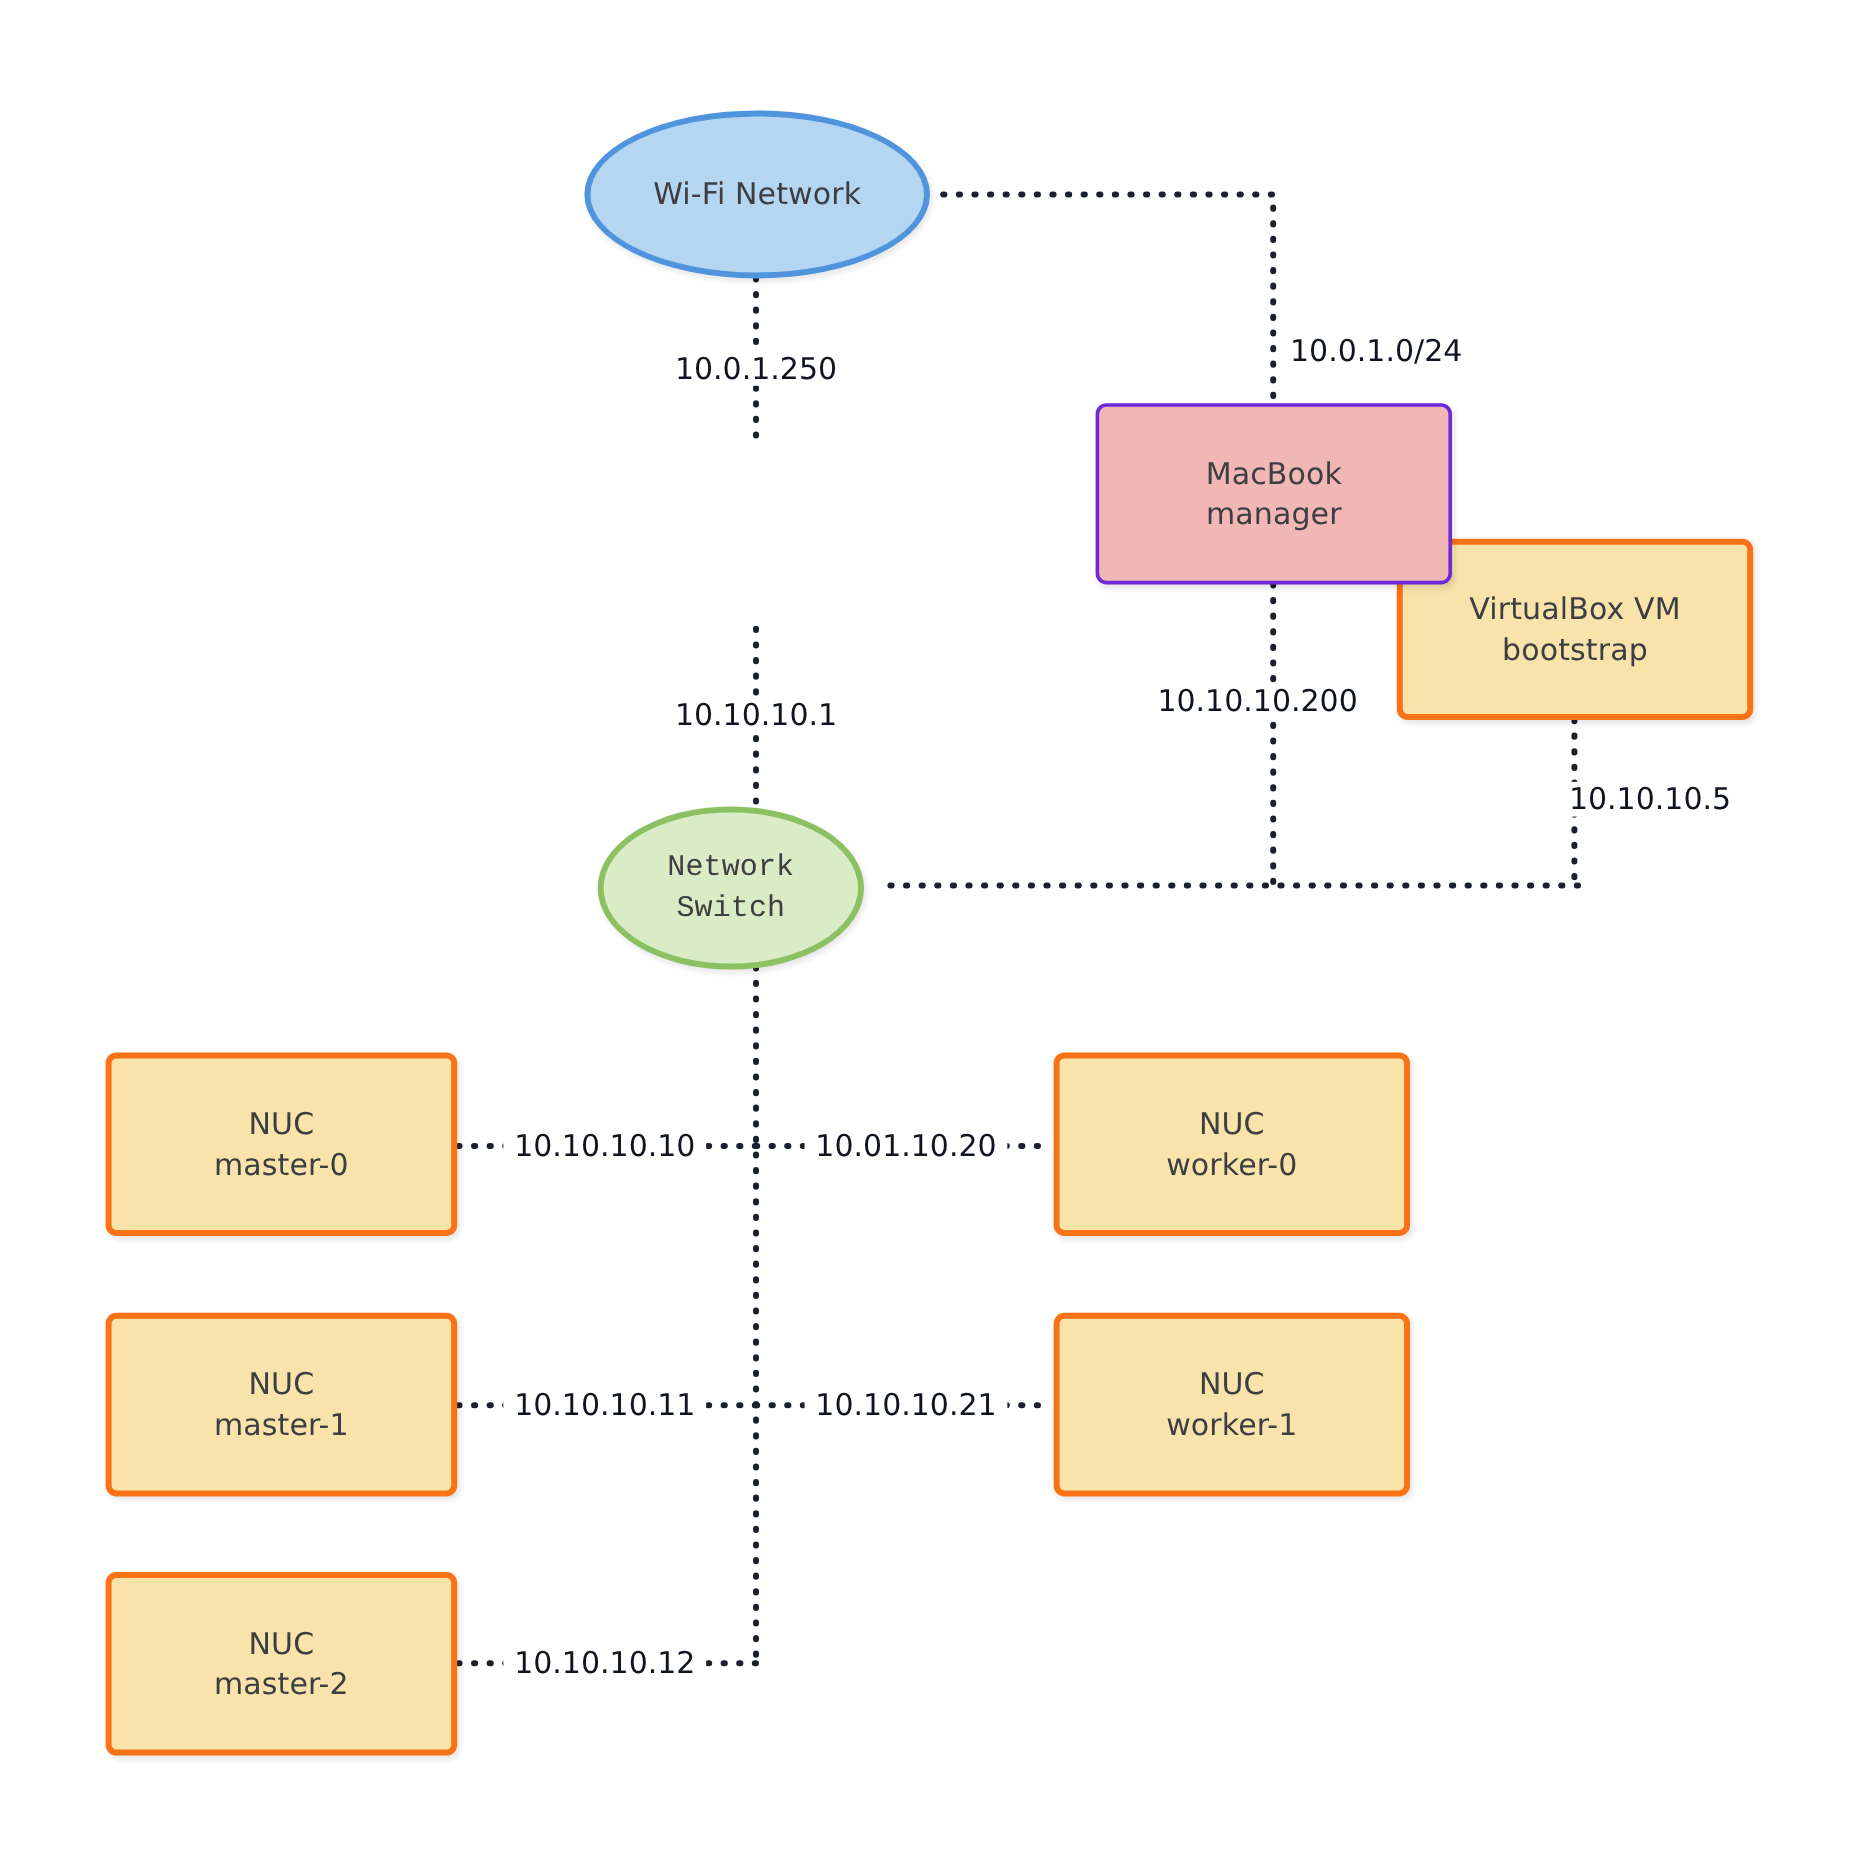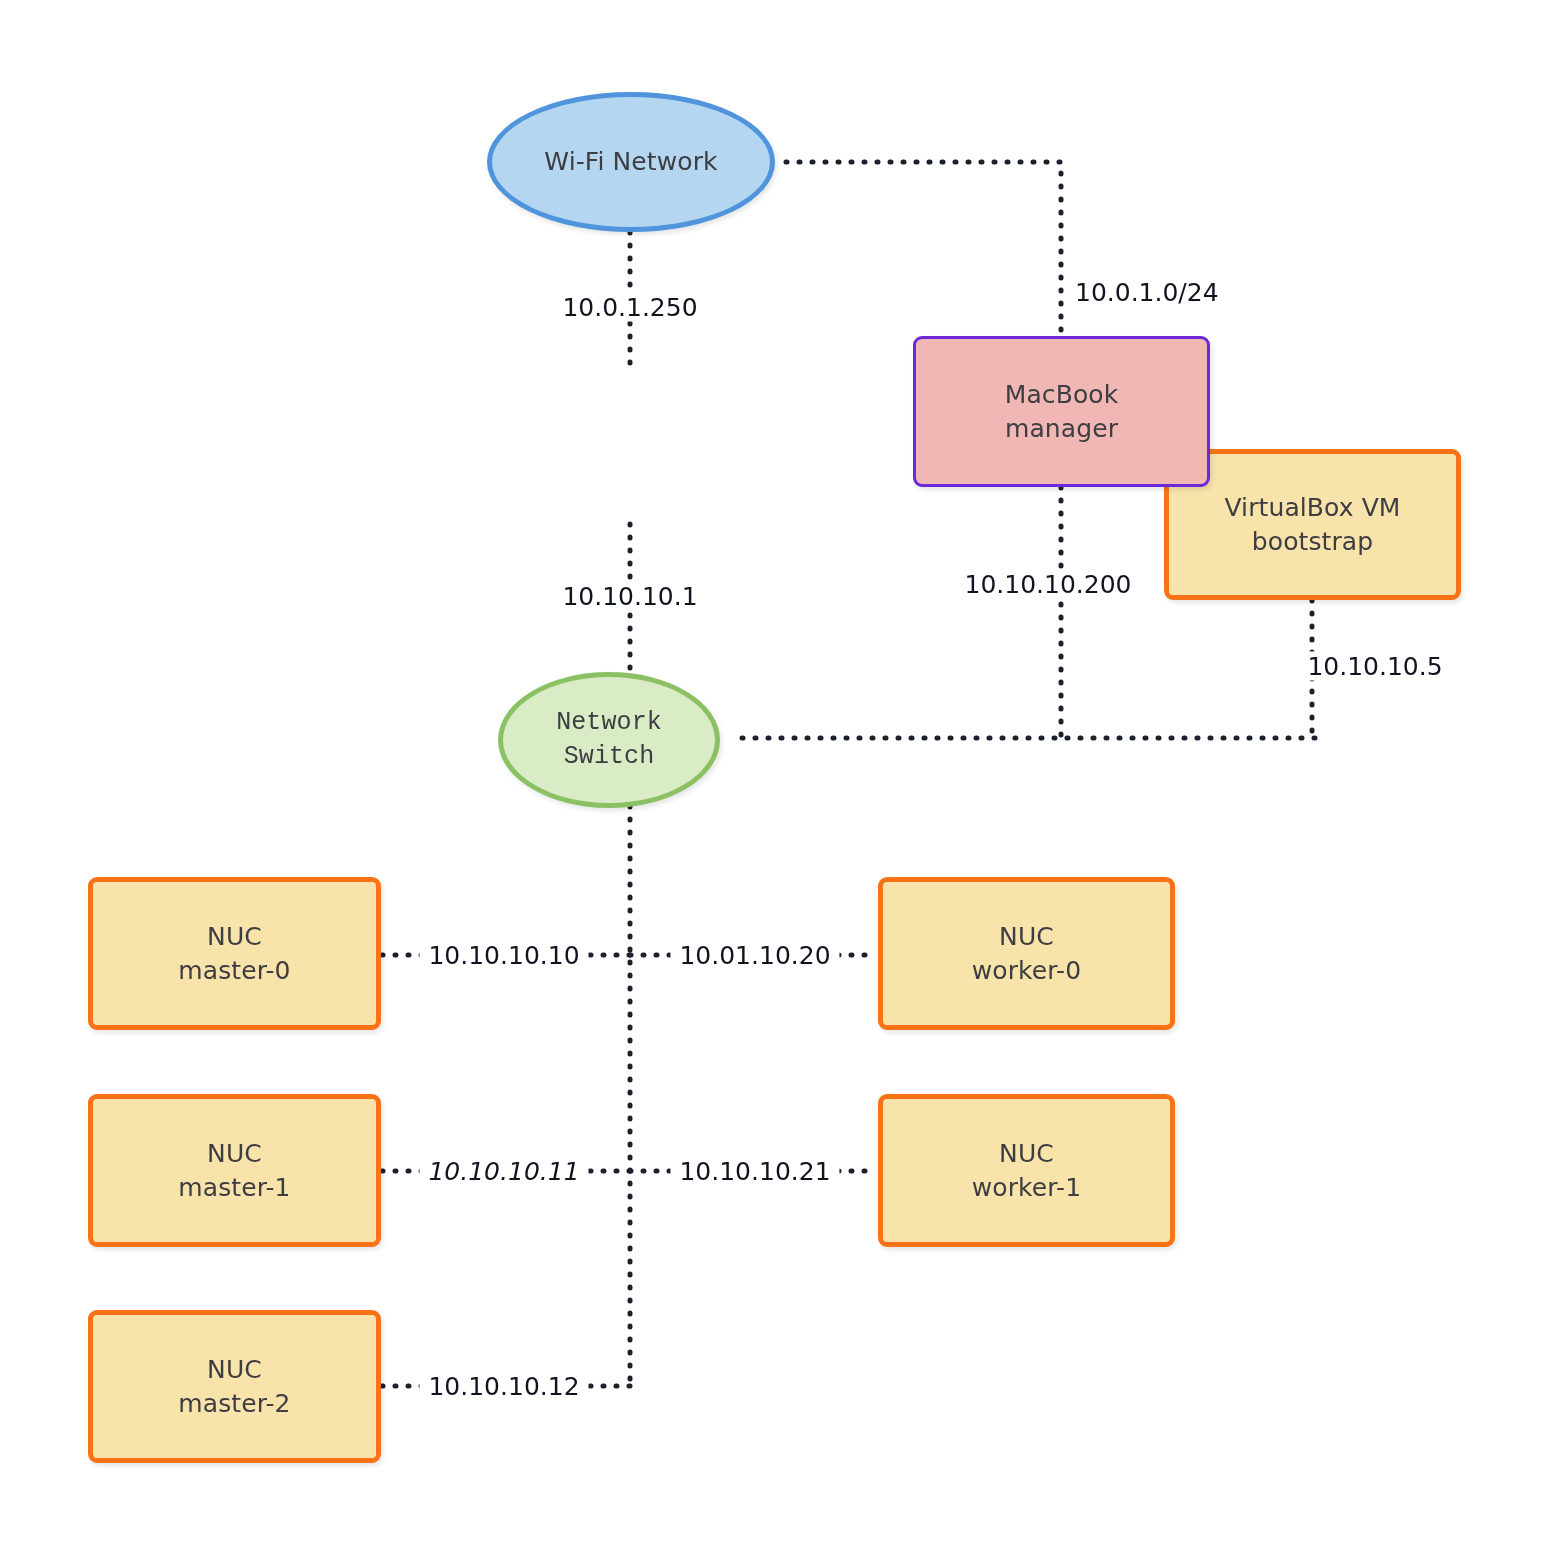--- a/index.html
+++ b/index.html
@@ -158,19 +158,19 @@
   <div class="edge-label center" style="left:630px; top:596px;">10.10.10.1</div>
 
   <div class="edge-label center" style="left:1048px; top:560px;margin-top:24px;">10.10.10.200</div>
 
   <div class="edge-label center" style="left:1375px; top:666px;">10.10.10.5</div>
 
   <div class="edge-label center" style="left:504px; top:955px;">10.10.10.10</div>
 
   <div class="edge-label center" style="left:755px; top:955px;">10.01.10.20</div>
 
-  <div class="edge-label center" style="left:504px; top:1171px;font-style:italic;">10.10.10.11</div>
+  <div class="edge-label center" style="left:504px; top:1171px;">10.10.10.11</div>
 
   <div class="edge-label center" style="left:755px; top:1171px;">10.10.10.21</div>
 
   <div class="edge-label center" style="left:504px; top:1386px;">10.10.10.12</div>
 
 </div>
 
 </body></html>

